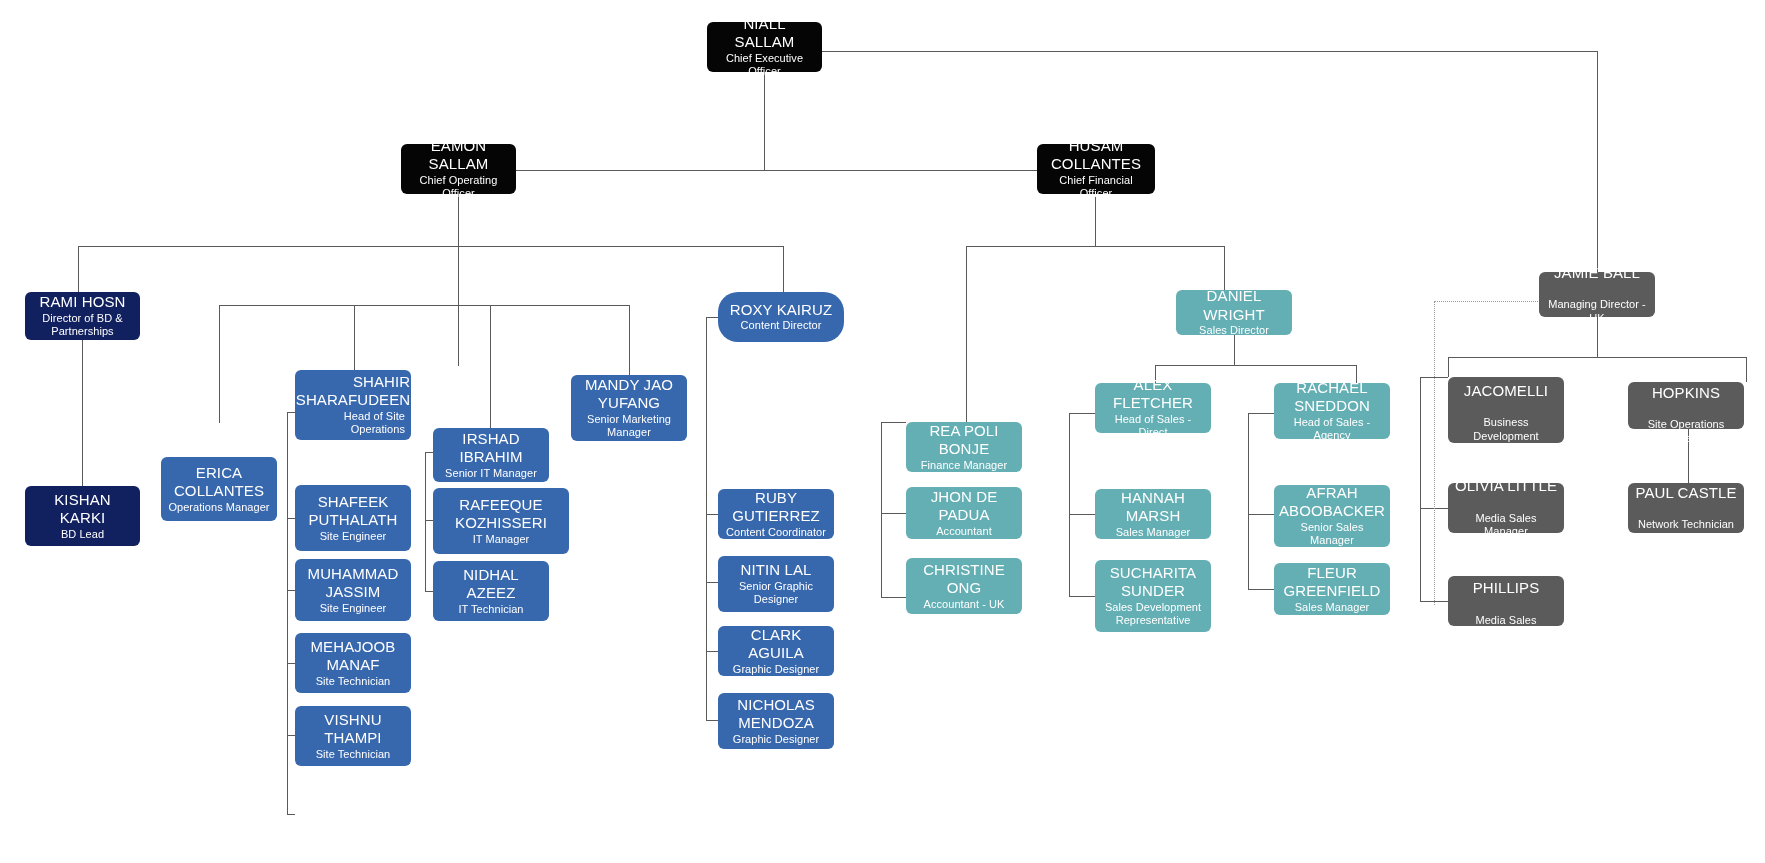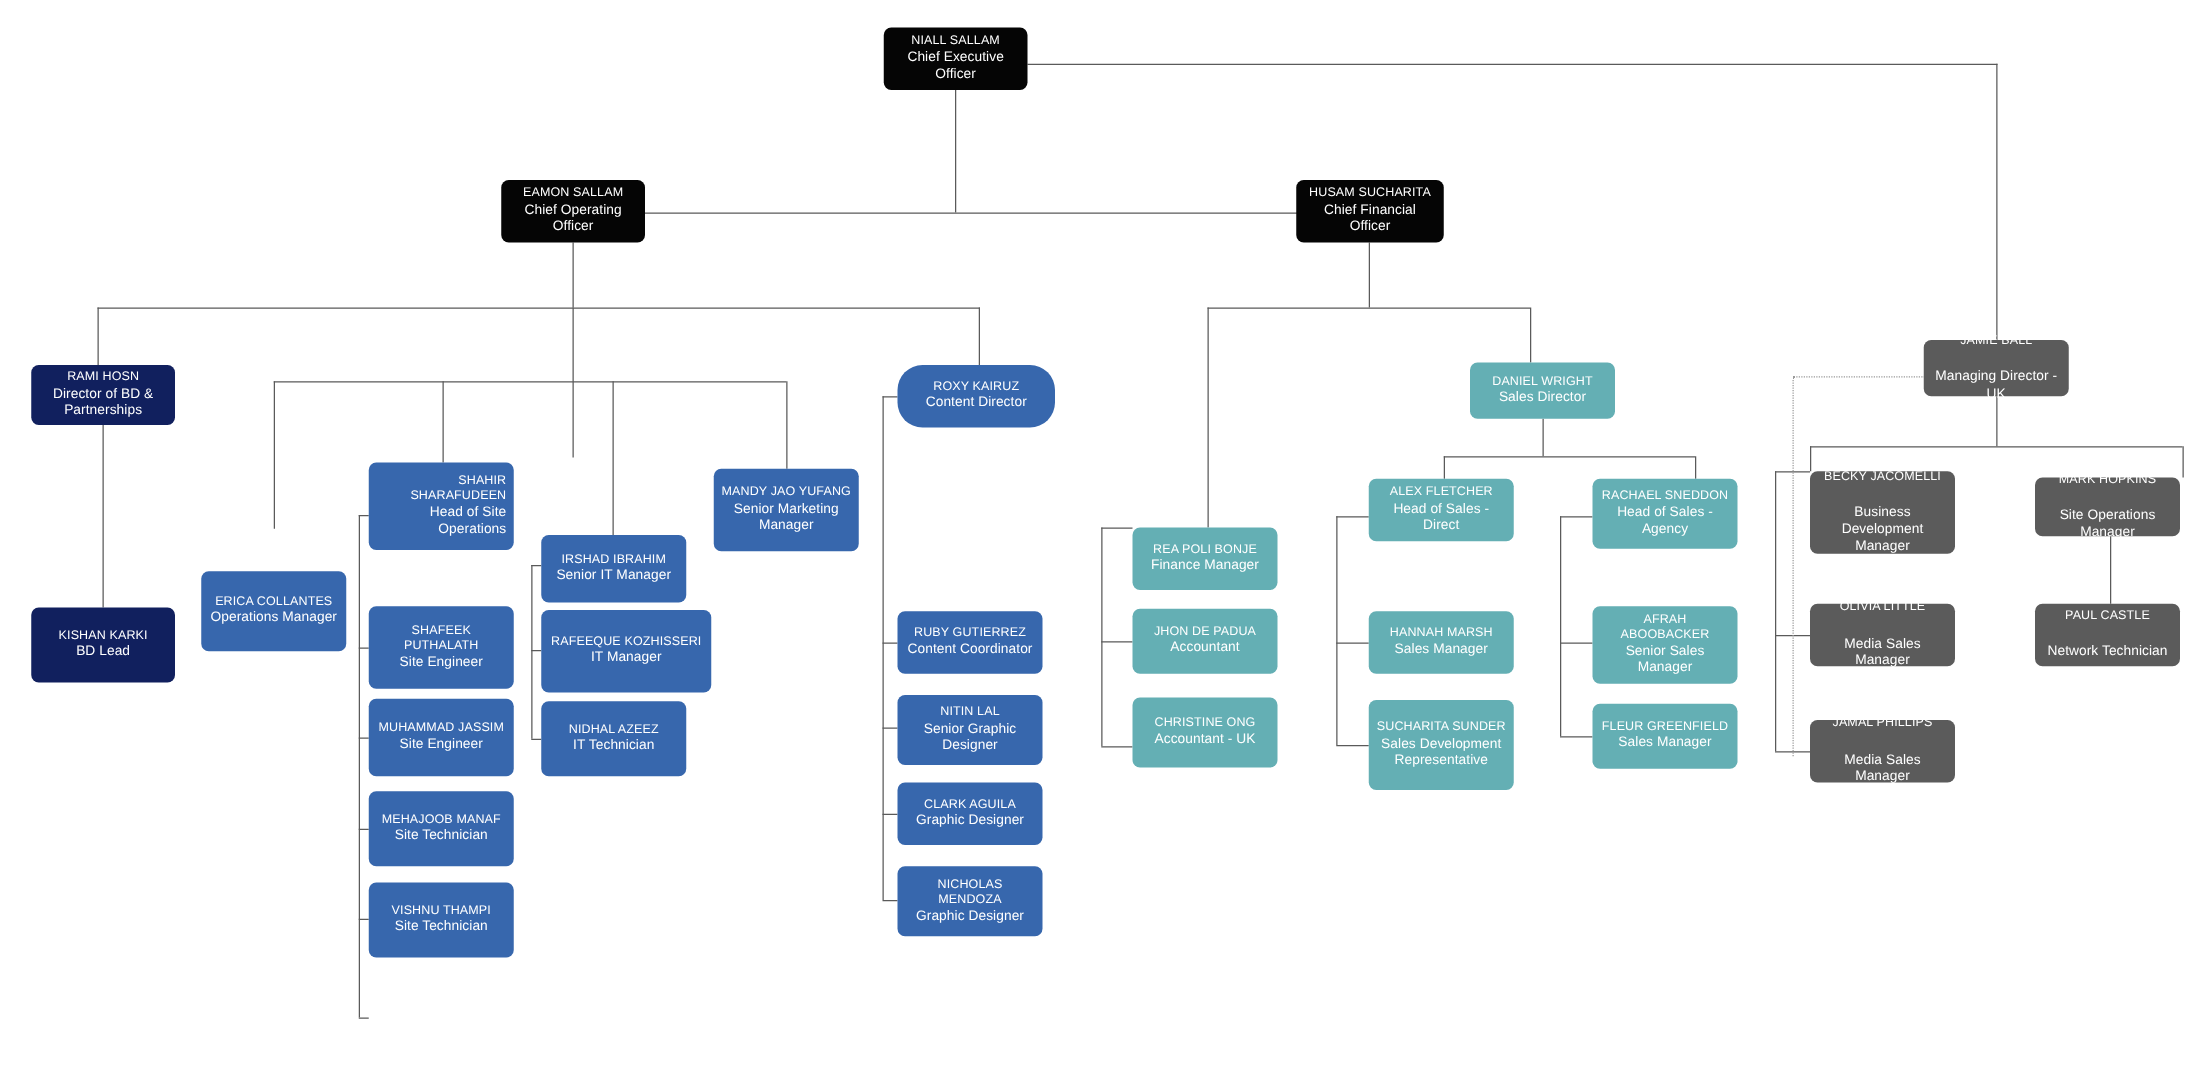--- a/index.html
+++ b/index.html
@@ -12,21 +12,21 @@
     display:flex;
     flex-direction:column;
     align-items:center;
     justify-content:center;
     text-align:center;
     color:#ffffff;
     padding:4px 6px;
     line-height:1.23;
     z-index:5;
   }
-  .node .nm{font-size:10px;letter-spacing:.1px;}
+  .node .nm{font-size:15px;letter-spacing:.1px;}
   .node .tt{font-size:11px;letter-spacing:.05px;}
   .lvl-ceo{background:#050505;}
   .lvl-navy{background:#11205e;}
   .lvl-blue{background:#3767ad;}
   .lvl-teal{background:#64afb4;}
   .lvl-gray{background:#5b5b5b;gap:16px;}
   .edge{position:absolute;background:#5a5a5a;z-index:1;}
   .edge.h{height:1px;}
   .edge.v{width:1px;}
   .dotted-v{position:absolute;width:0;border-left:1px dotted #9a9a9a;z-index:1;}
@@ -123,21 +123,21 @@
     <div class="nm">NIALL SALLAM</div>
     <div class="tt">Chief Executive Officer</div>
   </div>
 
   <div class="node lvl-ceo" style="left:401px;top:144px;width:115px;height:50px;">
     <div class="nm">EAMON SALLAM</div>
     <div class="tt">Chief Operating Officer</div>
   </div>
 
   <div class="node lvl-ceo" style="left:1037px;top:144px;width:118px;height:50px;">
-    <div class="nm">HUSAM SUCHARITA</div>
+    <div class="nm">HUSAM COLLANTES</div>
     <div class="tt">Chief Financial Officer</div>
   </div>
 
   <div class="node lvl-navy" style="left:25px;top:292px;width:115px;height:48px;">
     <div class="nm">RAMI HOSN</div>
     <div class="tt">Director of BD &amp; Partnerships</div>
   </div>
 
   <div class="node lvl-navy" style="left:25px;top:486px;width:115px;height:60px;">
     <div class="nm">KISHAN KARKI</div>

